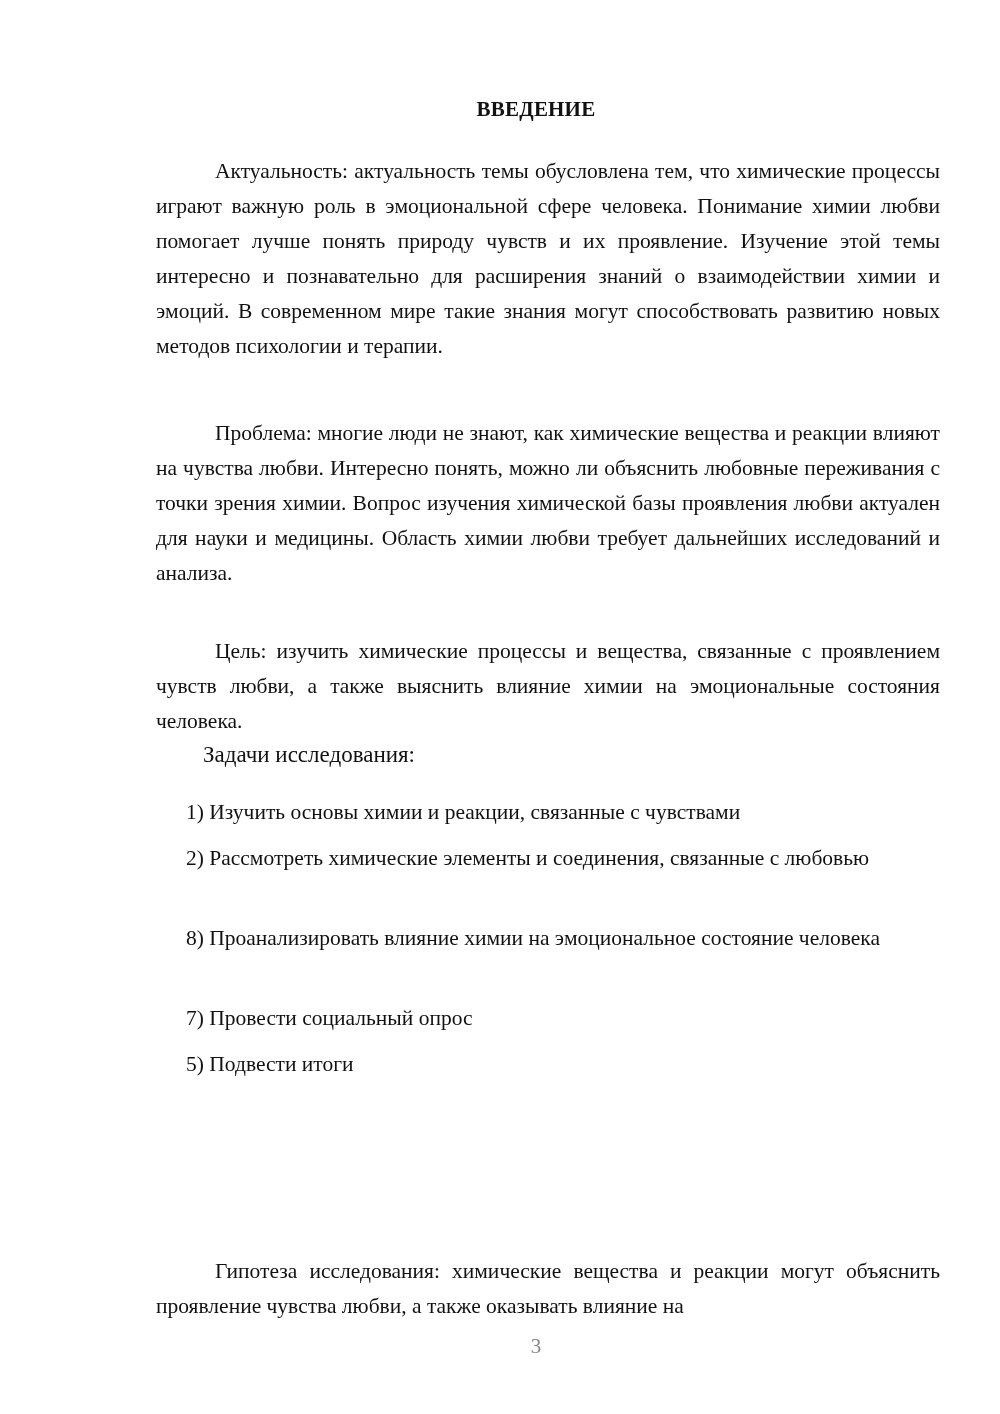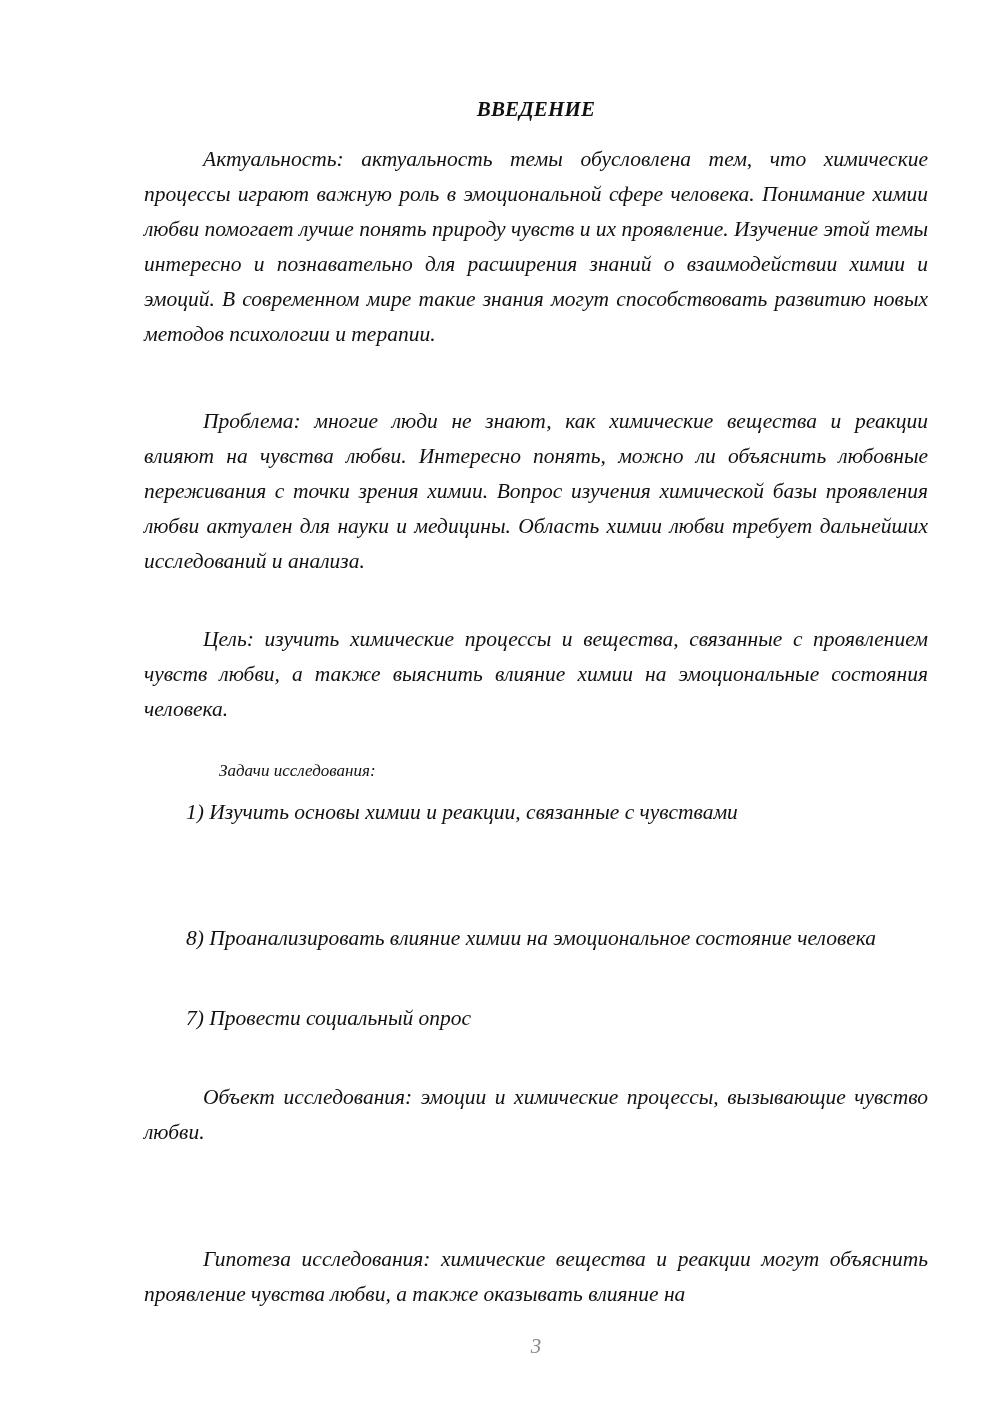--- a/index.html
+++ b/index.html
@@ -1,39 +1,38 @@
 <!DOCTYPE html>
 <html><head>
 <meta charset="utf-8">
 <style>
   html, body { margin: 0; padding: 0; background: #ffffff; }
   body { width: 1000px; height: 1414px; position: relative; overflow: hidden; }
   .page {
     position: absolute; left: 0; top: 0; width: 1000px; height: 1414px;
     background: #ffffff; color: #111111;
     font-family: "Liberation Serif", "DejaVu Serif", serif;
-    font-style: italic;
   }
   .title {
     position: absolute; top: 97px; left: 0; width: 1072px;
     text-align: center; font-weight: bold; font-size: 21px; letter-spacing: 0.2px;
   }
   .para {
     position: absolute; left: 144px; width: 784px;
     font-size: 21.5px; line-height: 35px; text-align: justify;
-    text-indent: 59px; margin: 0;
+    text-indent: 59px; margin: 12px;
   }
   .item {
     position: absolute; left: 144px; width: 784px;
     font-size: 21.5px; line-height: 35px; text-align: justify;
     text-indent: 30px; margin: 12px;
   }
   .plain {
     position: absolute; left: 144px; width: 784px;
-    font-size: 17px; line-height: 35px; text-indent: 59px; margin: 16px;
+    font-size: 23px; line-height: 35px; text-indent: 59px; margin: 0;
   }
   .page-number {
     position: absolute; top: 1334px; left: 0; width: 1072px; text-align: center;
     font-size: 21px; color: #888888;
   }
 </style>
 </head>
 <body>
 
 <div class="page">
@@ -41,22 +40,23 @@
 
   <p class="para" style="top:142px;">Актуальность: актуальность темы обусловлена тем, что химические процессы играют важную роль в эмоциональной сфере человека. Понимание химии любви помогает лучше понять природу чувств и их проявление. Изучение этой темы интересно и познавательно для расширения знаний о взаимодействии химии и эмоций. В современном мире такие знания могут способствовать развитию новых методов психологии и терапии.</p>
 
   <p class="para" style="top:404px;">Проблема: многие люди не знают, как химические вещества и реакции влияют на чувства любви. Интересно понять, можно ли объяснить любовные переживания с точки зрения химии. Вопрос изучения химической базы проявления любви актуален для науки и медицины. Область химии любви требует дальнейших исследований и анализа.</p>
 
   <p class="para" style="top:622px;">Цель: изучить химические процессы и вещества, связанные с проявлением чувств любви, а также выяснить влияние химии на эмоциональные состояния человека.</p>
 
   <p class="plain" style="top:737px;">Задачи исследования:</p>
 
   <p class="item" style="top:783px;">1) Изучить основы химии и реакции, связанные с чувствами</p>
+  <p class="item" style="top:829px;">2) Рассмотреть химические элементы и соединения, связанные с любовью</p>
   <p class="item" style="top:909px;">8) Проанализировать влияние химии на эмоциональное состояние человека</p>
   <p class="item" style="top:989px;">7) Провести социальный опрос</p>
+  <p class="item" style="top:1035px;">5) Подвести итоги</p>
 
-  <p class="para" style="top:1080px;">Объект исследования: эмоции и химические процессы, вызывающие чувство любви.</p>
 
 
   <p class="para" style="top:1242px;">Гипотеза исследования: химические вещества и реакции могут объяснить проявление чувства любви, а также оказывать влияние на</p>
 
   <div class="page-number">3</div>
 </div>
 
 </body></html>

